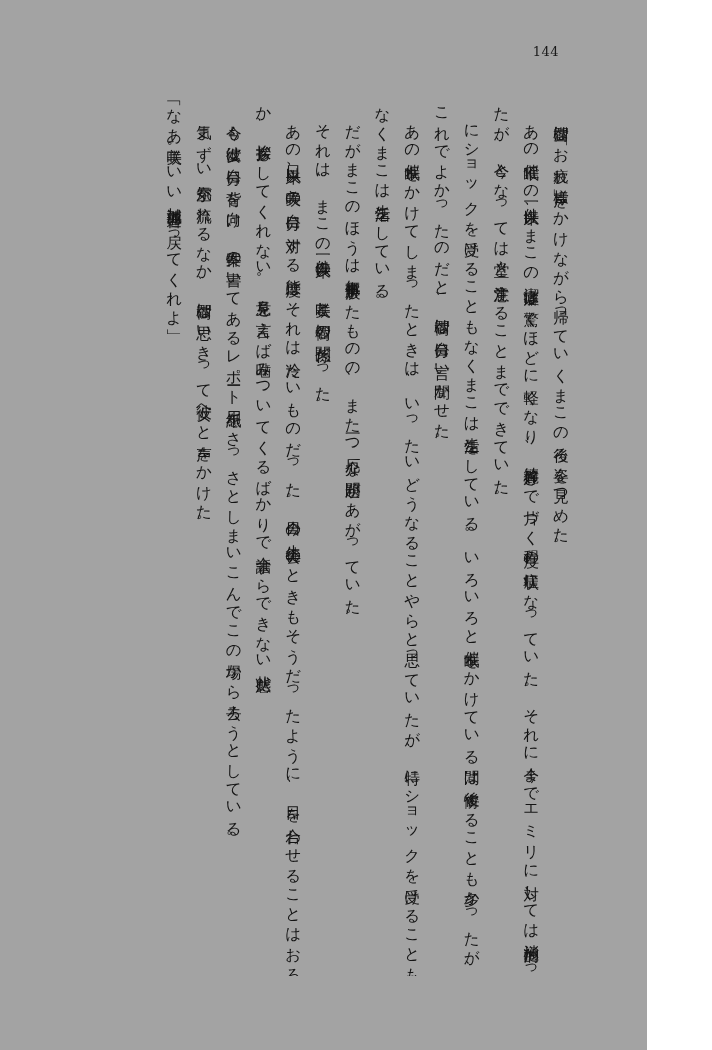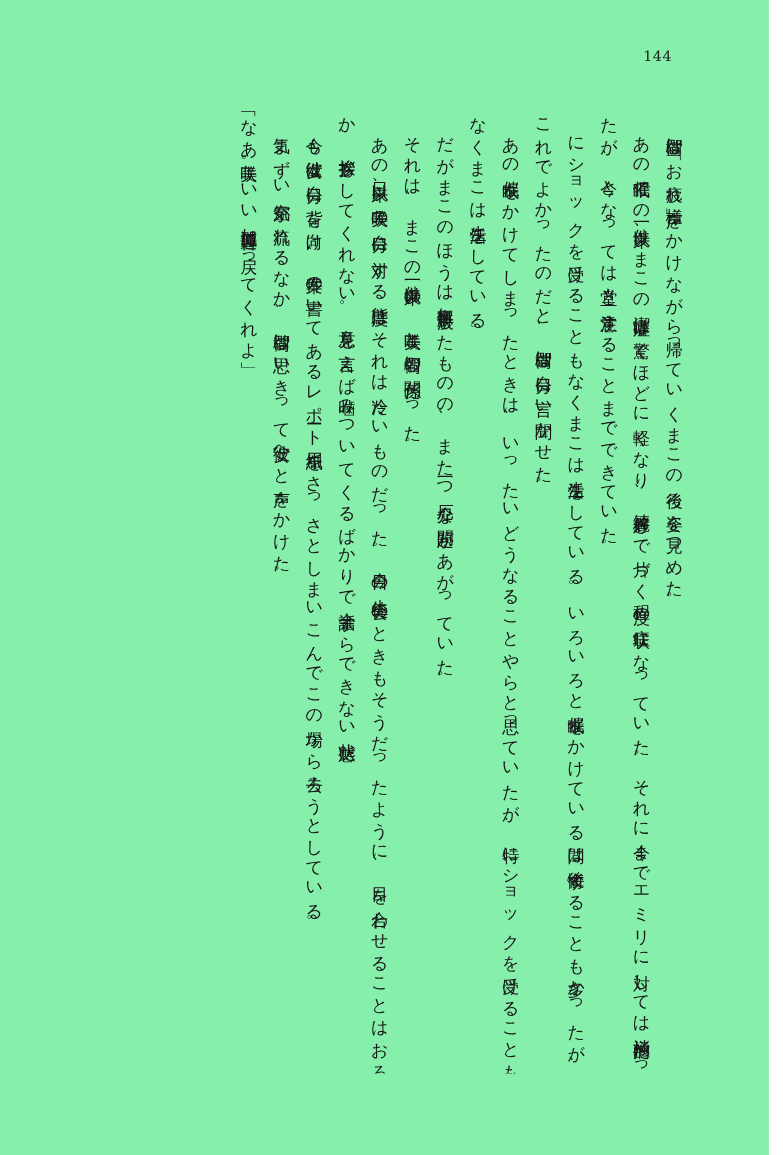--- a/index.html
+++ b/index.html
@@ -2,23 +2,23 @@
 <html><head>
 <meta charset="utf-8">
 <style>
   html, body {
     margin: 0;
     padding: 0;
     background: #ffffff;
   }
   #page {
     position: relative;
-    width: 699px;
+    width: 647px;
     height: 1050px;
-    background: #86efac;
+    background: #a3a3a3;
     overflow: hidden;
     font-family: "DejaVu Serif", "Liberation Serif", serif;
     color: #111111;
   }
   #page-number {
     position: absolute;
     top: 44px;
     right: 88px;
     font-size: 13px;
     font-family: "DejaVu Serif", "Liberation Serif", serif;

